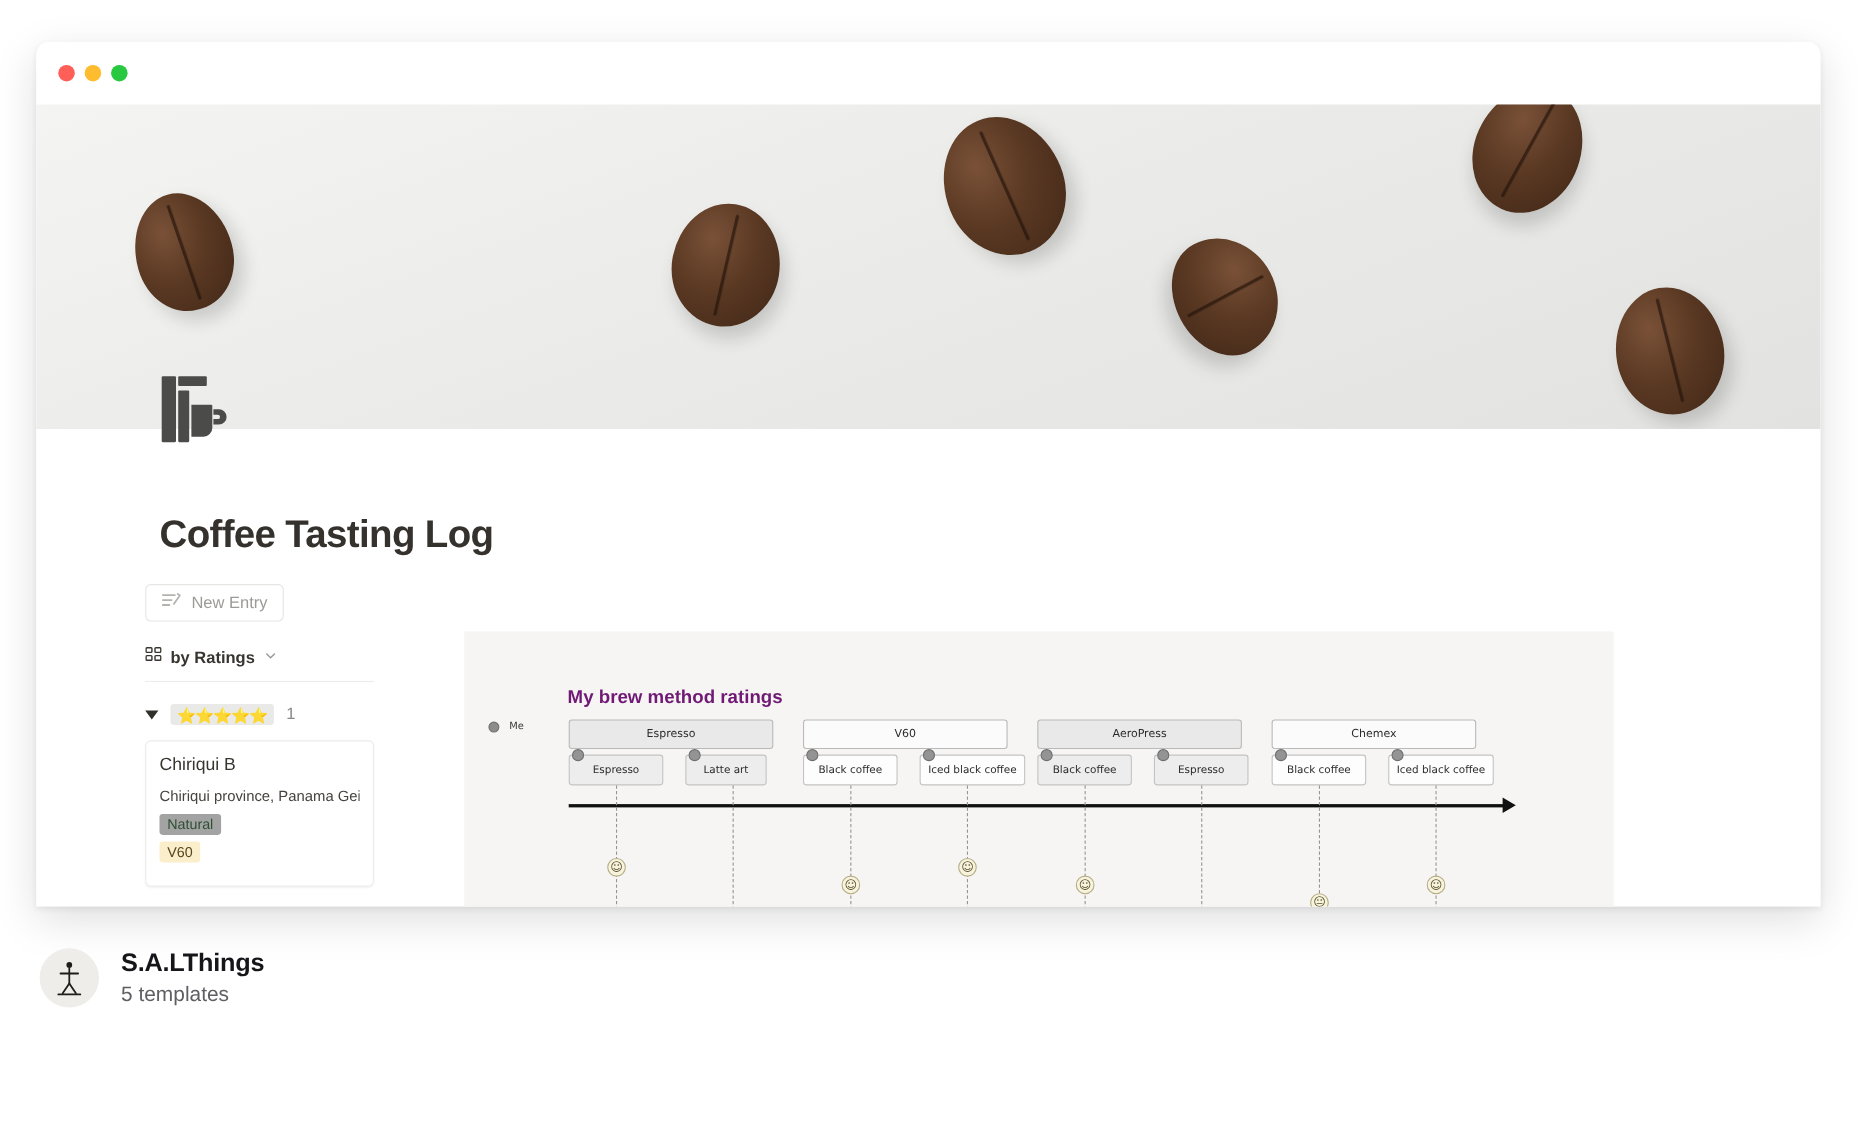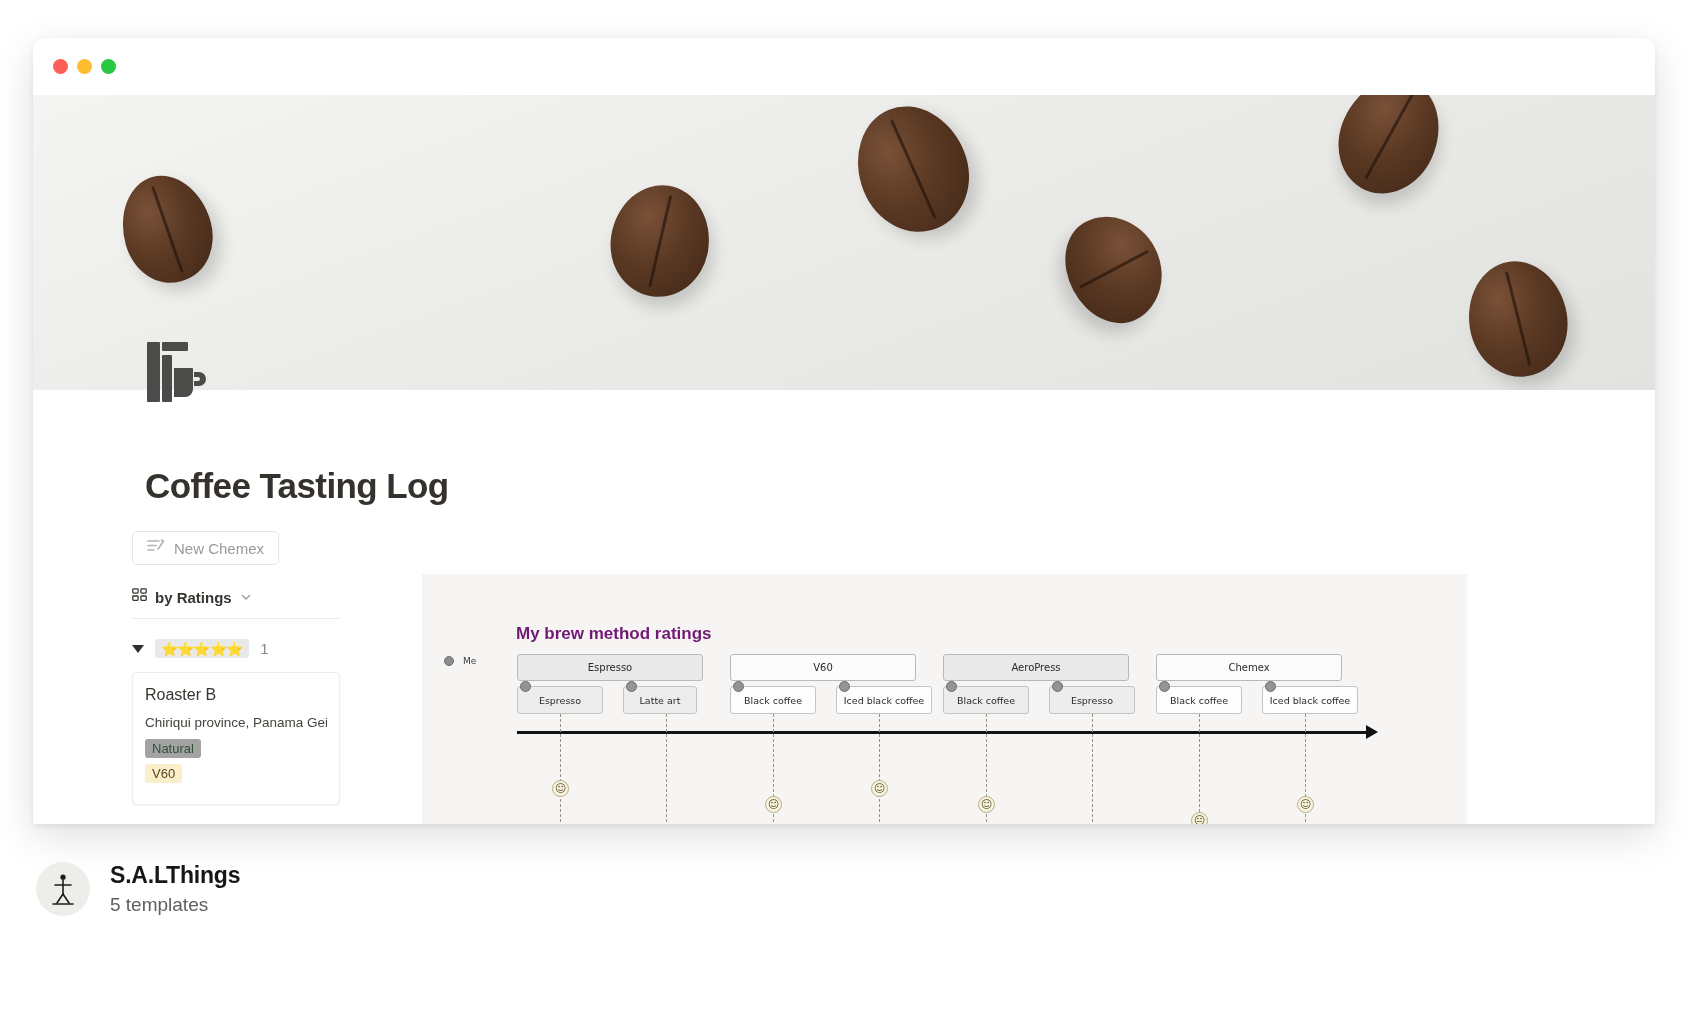--- a/index.html
+++ b/index.html
@@ -221,21 +221,21 @@
     <div class="new-entry">
       <span>
         <svg width="18" height="16" viewBox="0 0 18 16" fill="none" stroke="#b4b3b0" stroke-width="1.6" stroke-linecap="round">
           <line x1="1" y1="3" x2="12" y2="3"></line>
           <line x1="1" y1="7.5" x2="9" y2="7.5"></line>
           <line x1="1" y1="12" x2="7" y2="12"></line>
           <path d="M11 11 L16 4"></path>
           <path d="M14.5 2 L16.5 3.2"></path>
         </svg>
       </span>
-      <span class="lbl">New Chemex</span>
+      <span class="lbl">New Entry</span>
     </div>
 
     <div class="sidebar">
 
       <div class="view-head">
         <span>
           <svg width="15" height="15" viewBox="0 0 15 15" fill="none" stroke="#37352f" stroke-width="1.3">
             <rect x="0.8" y="0.8" width="5.3" height="4.3" rx="0.8"></rect>
             <rect x="8.9" y="0.8" width="5.3" height="4.3" rx="0.8"></rect>
             <rect x="0.8" y="8.0" width="5.3" height="4.3" rx="0.8"></rect>
@@ -250,21 +250,21 @@
         </span>
       </div>
 
       <div class="group-row">
         <div class="caret"></div>
         <div class="stars">⭐⭐⭐⭐⭐</div>
         <div class="gcount">1</div>
       </div>
 
       <div class="card">
-        <div class="card-title">Roaster B</div>
+        <div class="card-title">Chiriqui B</div>
         <div class="card-sub">Chiriqui province, Panama Geisha</div>
         <div><span class="pill green">Natural</span></div>
         <div><span class="pill yellow">V60</span></div>
       </div>
 
     </div>
   </div>
 
   <div class="panel">
     <div class="panel-title">My brew method ratings</div>

